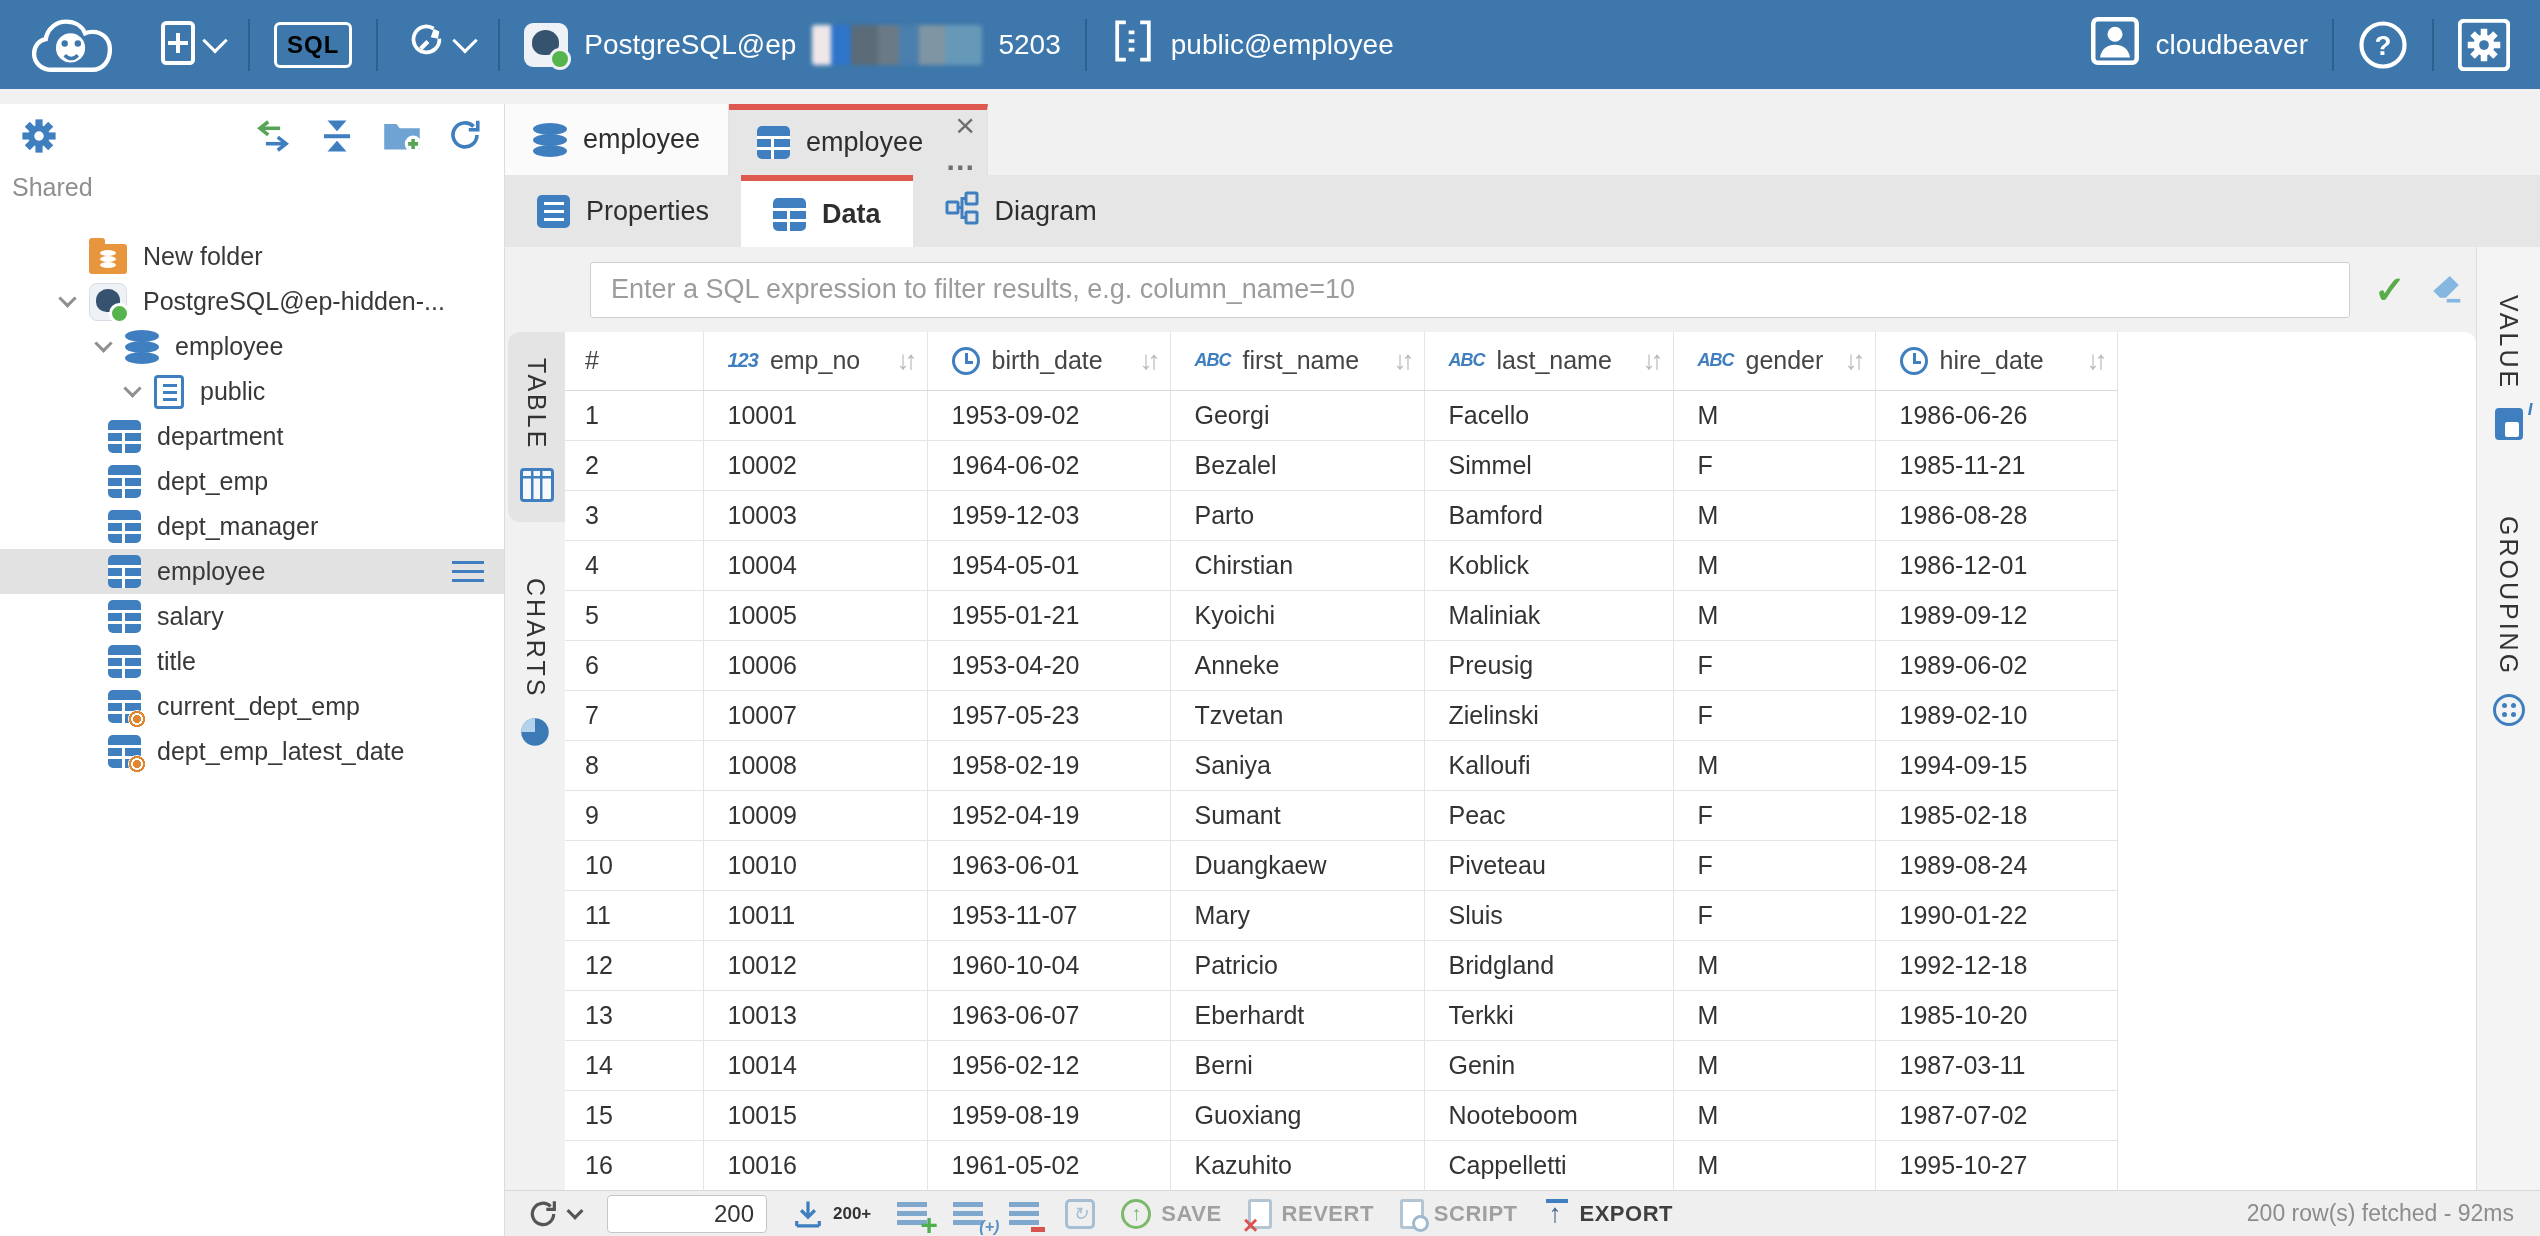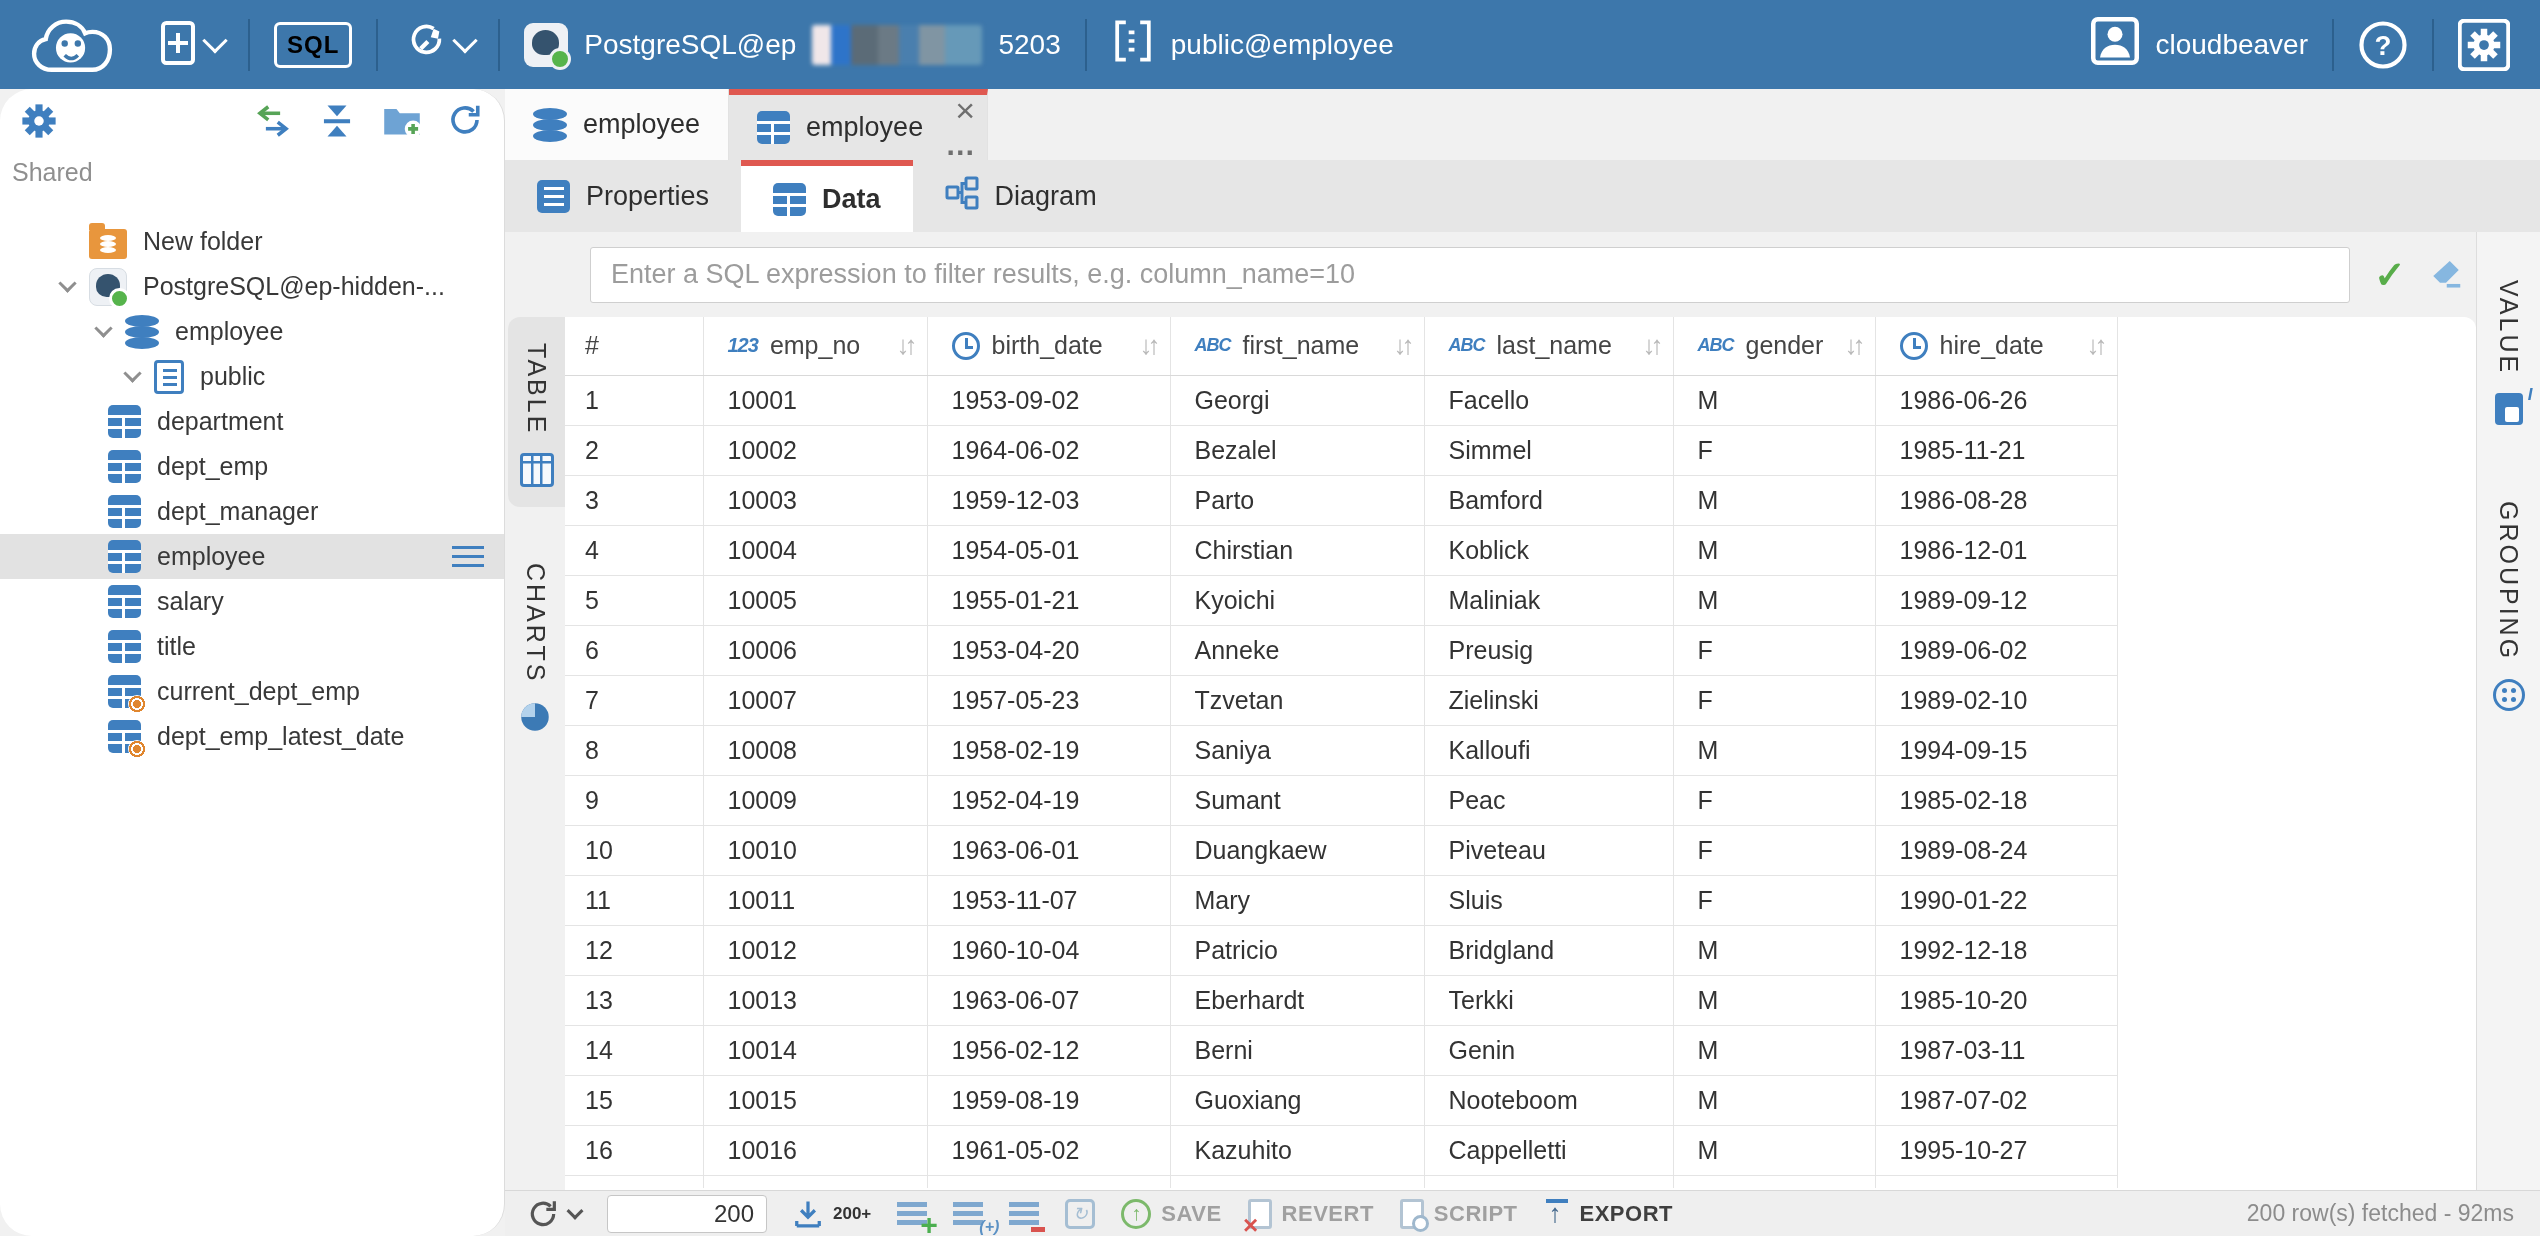--- a/index.html
+++ b/index.html
@@ -1,18 +1,18 @@
 <!DOCTYPE html>
 <html><head>
 <meta charset="utf-8">
 <style>
   html,body{margin:0;padding:0;width:2540px;height:1236px;overflow:hidden;
     font-family:"Liberation Sans", sans-serif; background:#f1f1f1;}
   *{box-sizing:border-box;}
-  .app{width:2540px;height:1236px;display:flex;flex-direction:column;}
+  .app{width:2540px;height:1236px;display:flex;flex-direction:column;gap:15px;}
 
   
   .topbar{height:89px;background:#3d77ab;display:flex;align-items:center;color:#fff;flex:none;}
   .topbar .sep{width:2px;height:52px;background:rgba(15,54,88,.35);margin:0 24px;flex:none;}
   .logo{margin-left:24px;width:96px;height:70px;flex:none;}
   .tb-btn{background:none;border:none;display:flex;align-items:center;gap:8px;padding:0;cursor:pointer;}
   .tb-btn.plus{margin-left:38px;}
   .chevw{width:18px;height:18px;border-right:3px solid #fff;border-bottom:3px solid #fff;transform:rotate(45deg) translate(-3px,-3px);}
   .sqlbox{border:3px solid #fff;border-radius:6px;padding:8px 10px;font-weight:700;font-size:24px;letter-spacing:1px;line-height:1;}
   .tb-conn{display:flex;align-items:center;gap:16px;font-size:28px;cursor:pointer;}
@@ -21,21 +21,21 @@
   .spacer{flex:1;}
   .tb-user{display:flex;align-items:center;gap:16px;font-size:28px;cursor:pointer;}
   .icon-pg{position:relative;width:44px;height:44px;background:#eef1f5;border-radius:9px;flex:none;display:inline-block;}
   .icon-pg::before{content:"";position:absolute;left:8px;top:7px;width:27px;height:25px;background:#35536e;border-radius:50% 50% 44% 44%;}
   .icon-pg::after{content:"";position:absolute;right:-3px;bottom:-3px;width:16px;height:16px;background:#56b44c;border:3px solid #eef1f5;border-radius:50%;}
 
   
   .body{flex:1;display:flex;min-height:0;}
 
   
-  .sidebar{width:505px;flex:none;background:#fff;border-right:1px solid #dcdcdc;display:flex;flex-direction:column;border-radius:32px;}
+  .sidebar{width:505px;flex:none;background:#fff;border-right:1px solid #dcdcdc;display:flex;flex-direction:column;}
   .side-tools{height:64px;display:flex;align-items:center;padding:0 20px;gap:26px;}
   .side-tools .sbtn{background:none;border:none;padding:0;width:38px;height:38px;cursor:pointer;}
   .side-tools .push{margin-left:auto;}
   .shared{height:38px;font-size:25px;color:#8f8f8f;padding-left:12px;display:flex;align-items:center;}
   .tree{flex:1;margin-top:28px;}
   .trow{height:45px;display:flex;align-items:center;font-size:25px;color:#383838;cursor:pointer;}
   .trow[data-depth="1"]{padding-left:45px;}
   .trow[data-depth="2"]{padding-left:81px;}
   .trow[data-depth="3"]{padding-left:110px;}
   .trow[data-depth="4"]{padding-left:64px;}

